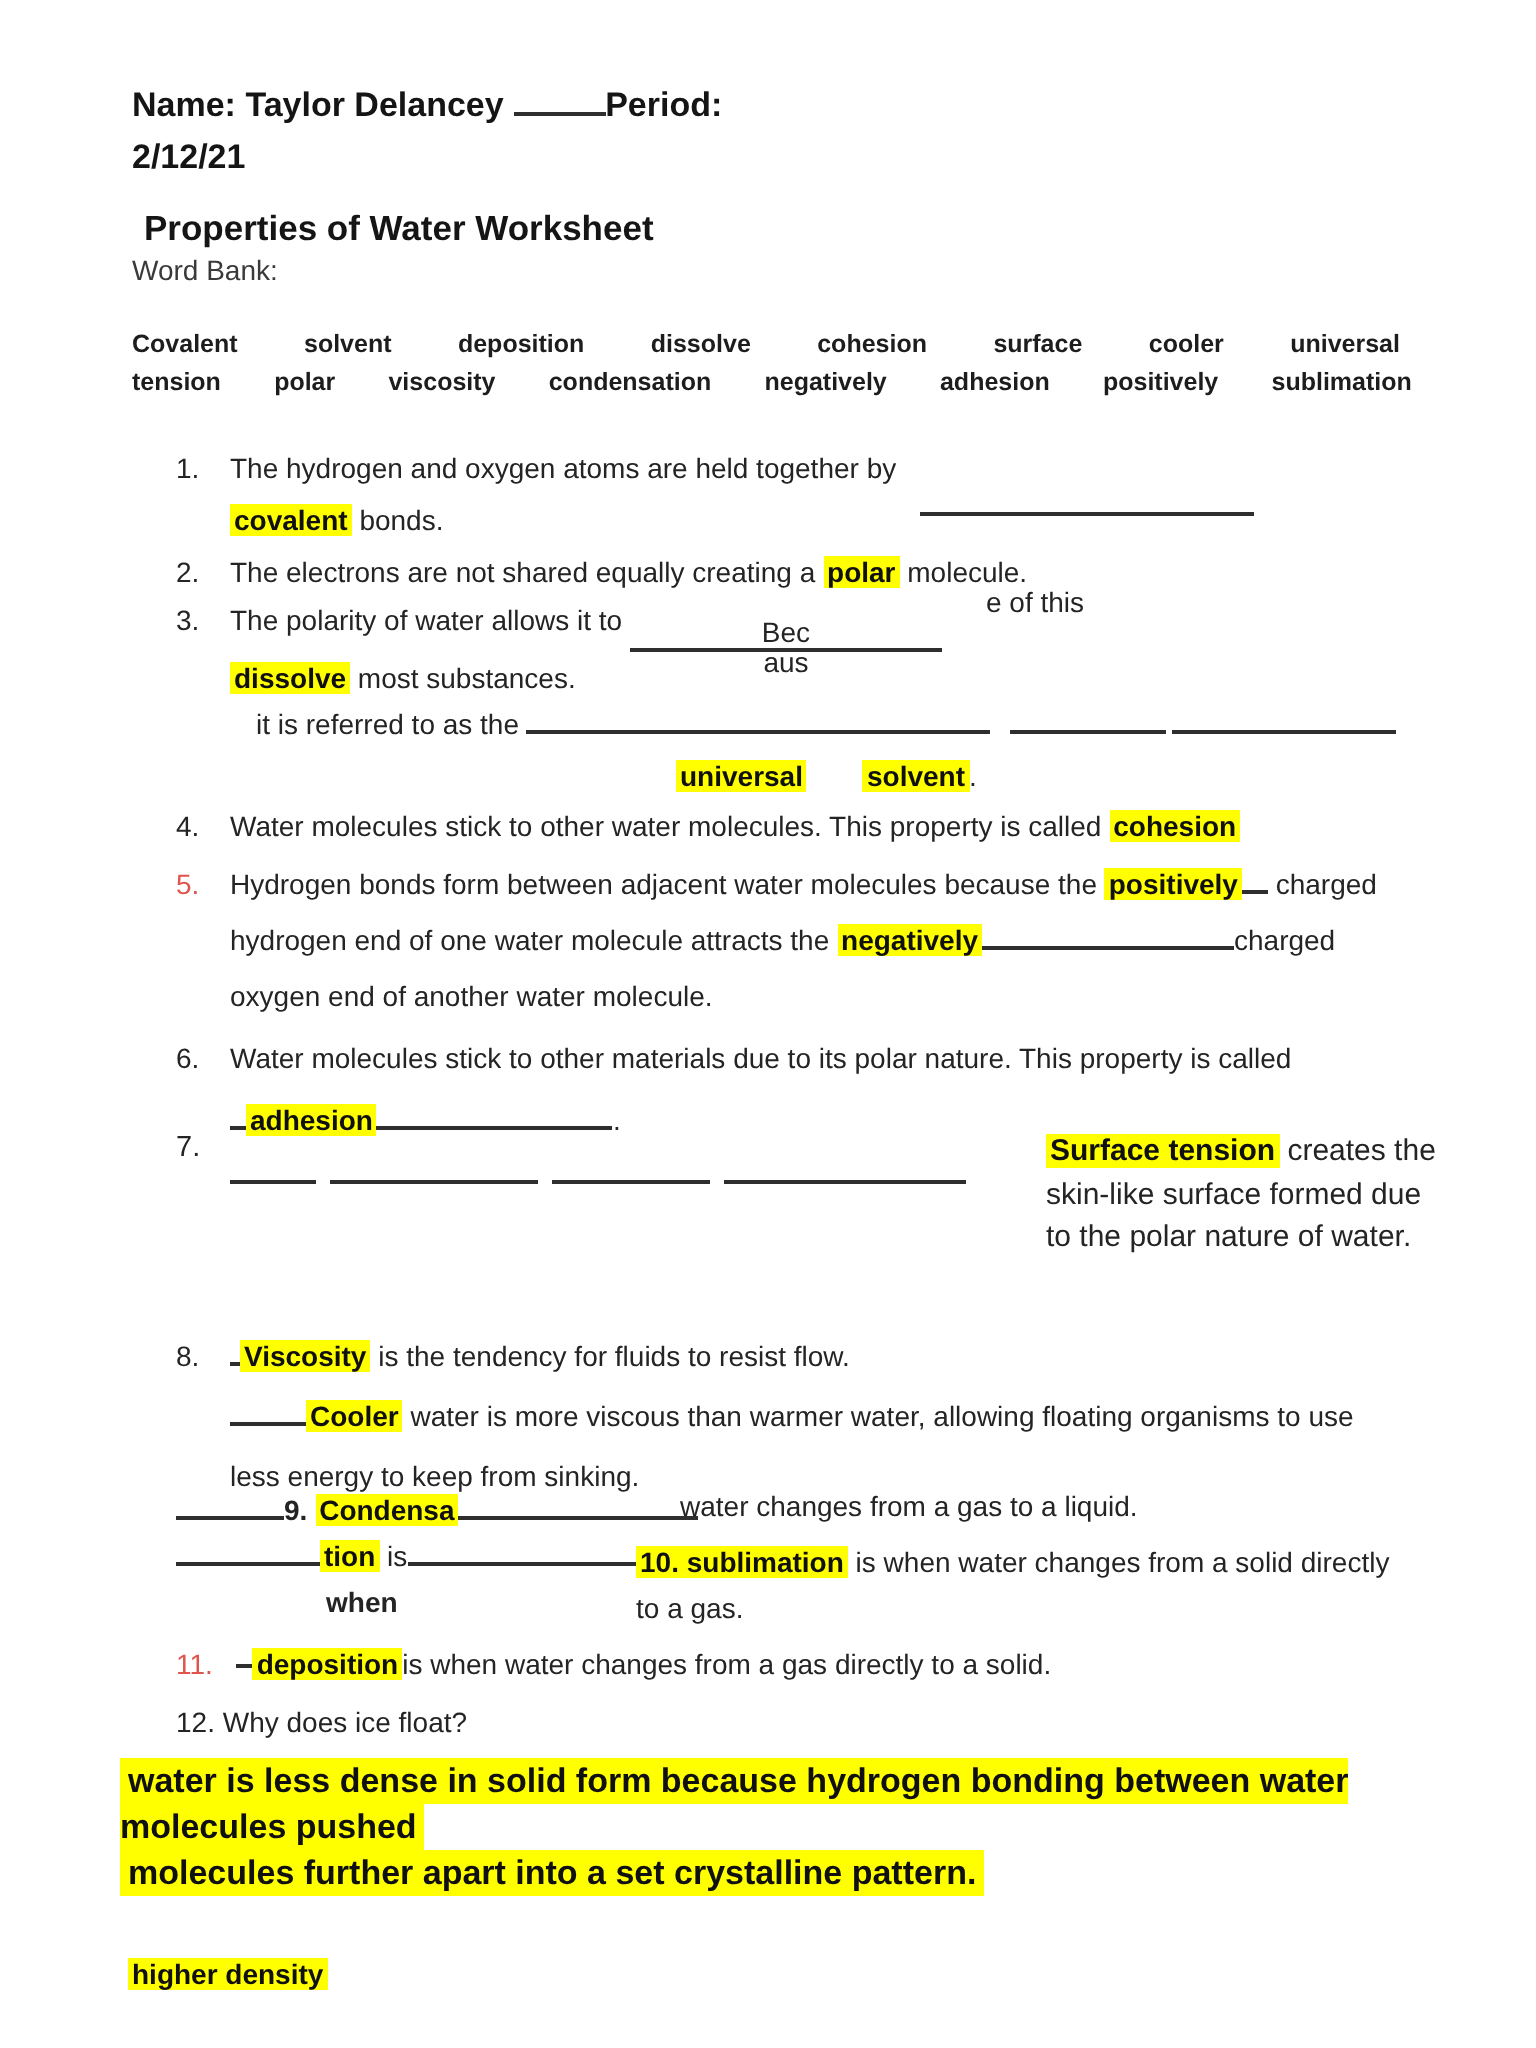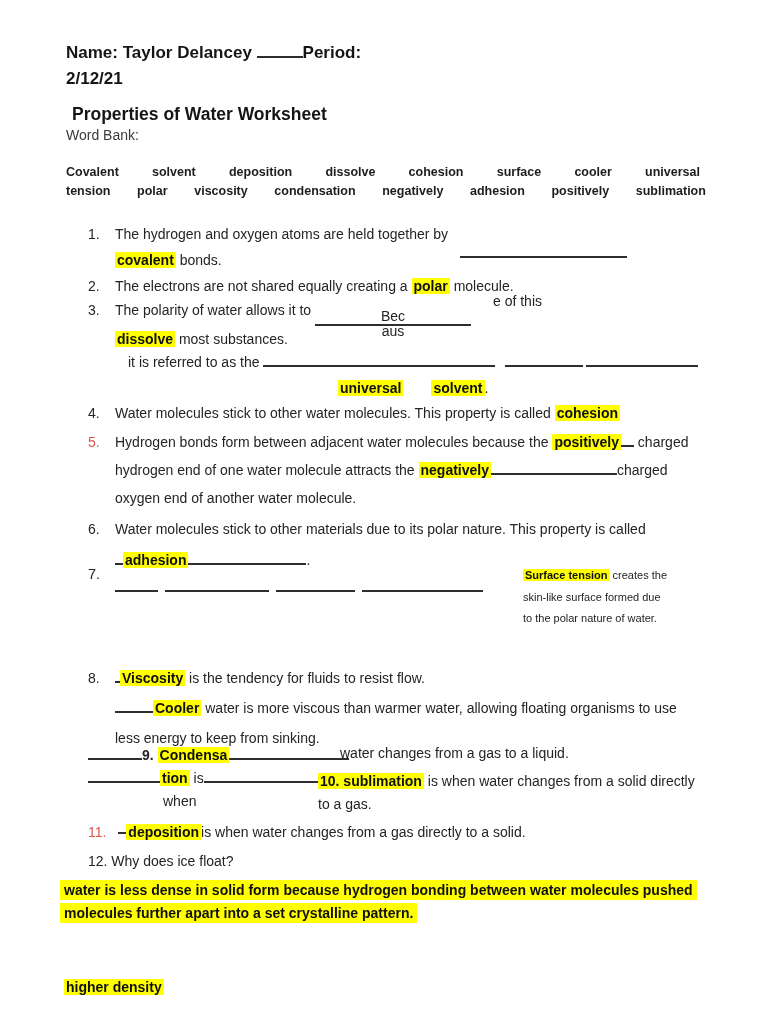--- a/index.html
+++ b/index.html
@@ -15,23 +15,23 @@
   .qnum{flex:0 0 27px;}
   .rednum{color:#df544c;}
   .name-block{font-size:17px;font-weight:bold;line-height:26px;color:#151515;}
   .title{font-size:17.5px;font-weight:bold;color:#151515;}
   .wb-label{font-size:14px;color:#3a3a3a;}
   .wb-row{display:flex;justify-content:space-between;font-size:12.5px;font-weight:600;color:#1d1d1d;}
   .bec-blank{display:inline-block;position:relative;width:156px;text-align:center;
              border-bottom:2px solid #2e2e2e;vertical-align:-6px;line-height:15px;}
   .bec-below{position:absolute;top:100%;left:0;right:0;text-align:center;line-height:15px;}
   .raised{display:inline-block;position:relative;top:-9px;margin-left:22px;}
-  .note{font-size:11px;line-height:21.5px;}
+  .note{font-size:15px;line-height:21.5px;}
   .seg-row{display:flex;gap:7px;align-items:flex-end;}
-  .ansblock{font-size:14px;line-height:23px;}
+  .ansblock{font-size:17px;line-height:23px;}
   .ansblock .hl{padding:2px 4px;}
   .q9line{line-height:23px;white-space:nowrap;}
 </style>
 </head>
 <body>
 
 <div class="page">
 
   <div class="abs name-block" style="left:66px;top:40px;">
     <div>
@@ -136,21 +136,21 @@
     <div>
       <div><span class="rule" style="width:5px;"></span><span class="hl">Viscosity</span><span> is the tendency for fluids to resist flow.</span></div>
       <div><span class="rule" style="width:38px;"></span><span class="hl">Cooler</span><span> water is more viscous than warmer water, allowing floating organisms to use</span></div>
       <div>less energy to keep from sinking.</div>
     </div>
   </div>
 
   <div class="abs q" style="left:88px;top:744px;">
     <div class="q9line"><span class="rule" style="width:54px;"></span><span class="bold">9.</span>&nbsp;<span class="hl">Condensa</span><span class="rule" style="width:120px;"></span></div>
     <div class="q9line"><span class="rule" style="width:72px;"></span><span class="hl">tion</span><span> is</span><span class="rule" style="width:125px;"></span></div>
-    <div class="q9line" style="padding-left:75px;">when</div>
+    <div class="q9line" style="padding-left:75px;font-weight:bold;">when</div>
   </div>
   <div class="abs q" style="left:340px;top:742px;line-height:22px;">water changes from a gas to a liquid.</div>
 
   <div class="abs q" style="left:318px;top:770px;line-height:23px;width:440px;">
     <div><span class="hl">10. sublimation</span><span> is when water changes from a solid directly</span></div>
     <div>to a gas.</div>
   </div>
 
   <div class="abs q" style="left:88px;top:819px;">
     <span class="rednum">11.</span>

